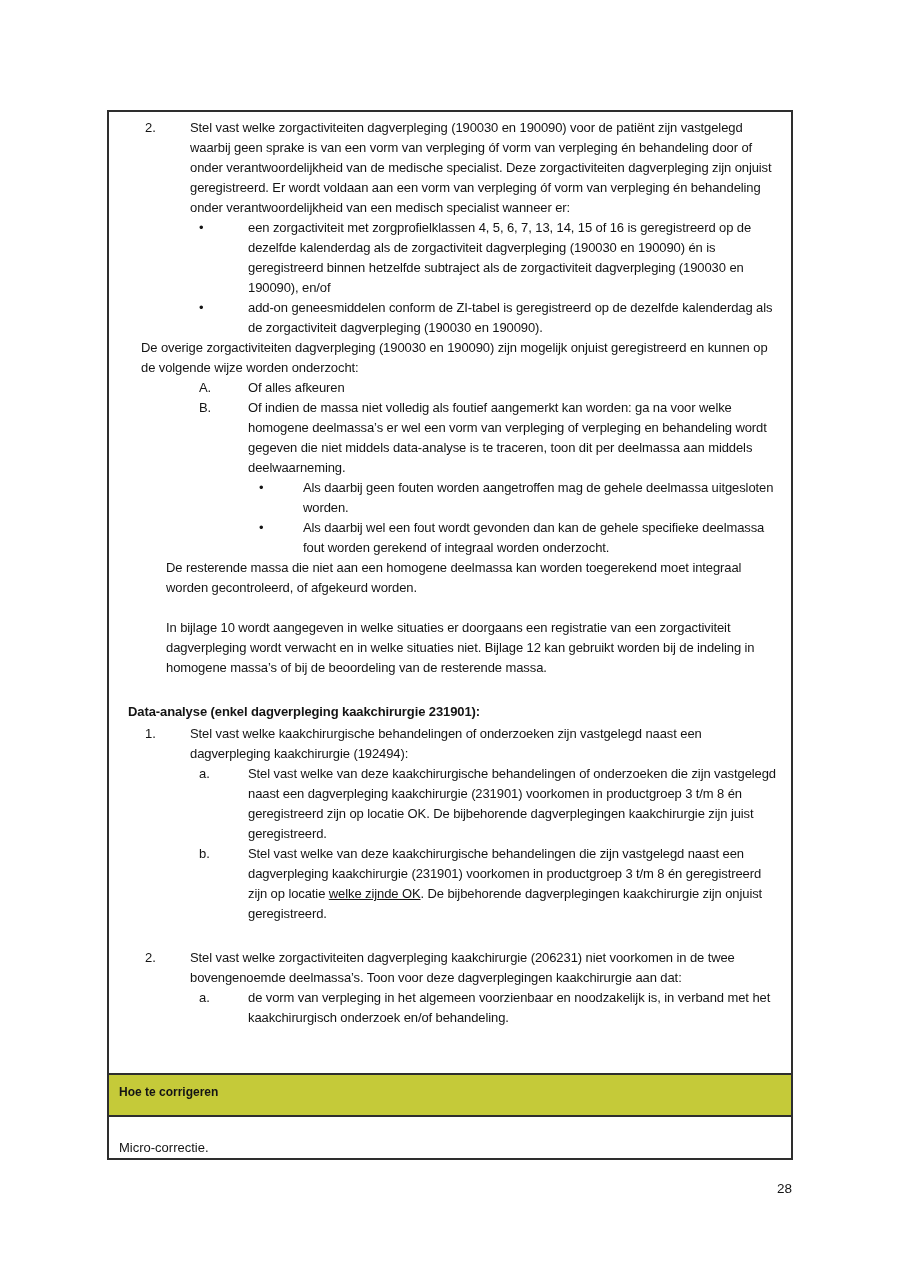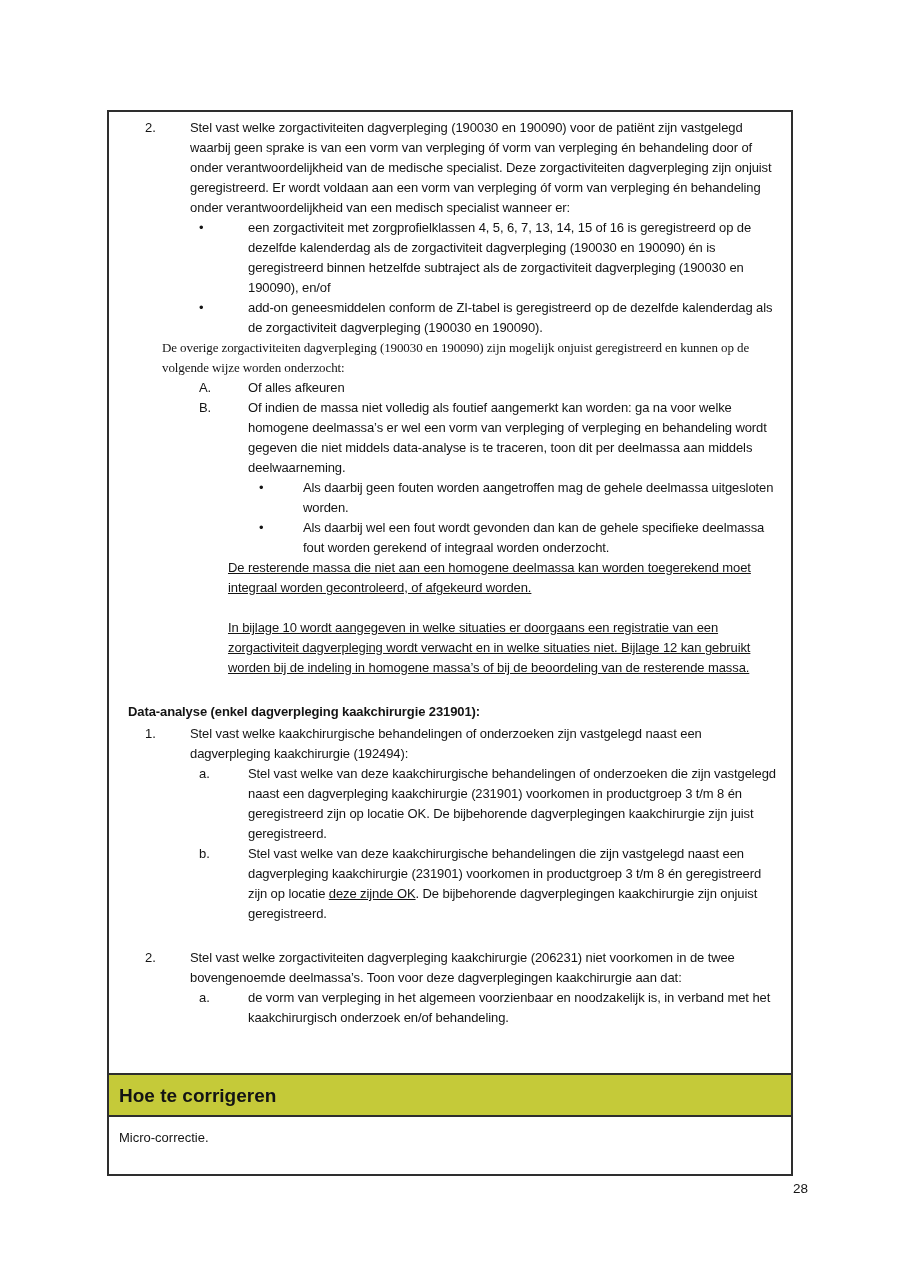--- a/index.html
+++ b/index.html
@@ -21,40 +21,40 @@
   .row { display:flex; align-items:flex-start; }
   .row .marker { flex:0 0 auto; }
   .row .txt { flex:1 1 auto;margin-left:20px; }
 
   .num-l1 { margin-left:26px; }
   .num-l1 .marker { width:25px; }
   .lvl2 { margin-left:80px; }
   .lvl2 .marker { width:29px; }
   .bul3 { margin-left:140px; }
   .bul3 .marker { width:24px; }
-  .para-l1 { margin-left:43px;font-family:Liberation Serif, serif; }
-  .para-l2 { margin-left:109px;text-decoration:underline; }
+  .para-l1 { margin-left:22px; }
+  .para-l2 { margin-left:47px; }
   .heading { font-weight:bold; margin:0 0 2px 9px; }
   .spacer20 { height:20px; }
   .spacer24 { height:24px; }
   .u { text-decoration:underline; }
 
   .band {
     box-sizing:border-box; height:44px;
     background:var(--band-bg,#c5ca39);
     border-top:2px solid var(--border-col,#2e2e2e);
     border-bottom:2px solid var(--border-col,#2e2e2e);
-    padding:10px 10px 0 10px; font-size:19px; font-weight:bold;
+    padding:10px 10px 0 10px; font-size:12px; font-weight:bold;
   }
   .cell-micro {
-    box-sizing:border-box; height:57px; padding:13px 10px 0 10px;
+    box-sizing:border-box; height:41px; padding:23px 10px 0 10px;
     font-size:13px;
   }
   .page-number {
-    position:absolute; top:1181px; right:92px; font-size:13.5px;
+    position:absolute; top:1181px; right:108px; font-size:13.5px;
   }
 </style>
 </head>
 <body>
 
 <div class="page">
   <div class="doc-table">
 
     <div class="cell-main">
 
@@ -110,21 +110,21 @@
         <span class="txt">Stel vast welke kaakchirurgische behandelingen of onderzoeken zijn vastgelegd naast een dagverpleging kaakchirurgie (192494):</span>
       </div>
 
       <div class="row lvl2">
         <span class="marker">a.</span>
         <span class="txt">Stel vast welke van deze kaakchirurgische behandelingen of onderzoeken die zijn vastgelegd naast een dagverpleging kaakchirurgie (231901) voorkomen in productgroep 3 t/m 8 én geregistreerd zijn op locatie OK. De bijbehorende dagverplegingen kaakchirurgie zijn juist geregistreerd.</span>
       </div>
 
       <div class="row lvl2">
         <span class="marker">b.</span>
-        <span class="txt"><span>Stel vast welke van deze kaakchirurgische behandelingen die zijn vastgelegd naast een dagverpleging kaakchirurgie (231901) voorkomen in productgroep 3 t/m 8 én geregistreerd zijn op locatie </span><span class="u">deze zijnde OK</span><span>. De bijbehorende dagverplegingen kaakchirurgie zijn onjuist geregistreerd.</span></span>
+        <span class="txt"><span>Stel vast welke van deze kaakchirurgische behandelingen die zijn vastgelegd naast een dagverpleging kaakchirurgie (231901) voorkomen in productgroep 3 t/m 8 én geregistreerd zijn op locatie </span><span class="u">welke zijnde OK</span><span>. De bijbehorende dagverplegingen kaakchirurgie zijn onjuist geregistreerd.</span></span>
       </div>
 
       <div class="spacer24"></div>
 
       <div class="row num-l1">
         <span class="marker">2.</span>
         <span class="txt">Stel vast welke zorgactiviteiten dagverpleging kaakchirurgie (206231) niet voorkomen in de twee bovengenoemde deelmassa’s. Toon voor deze dagverplegingen kaakchirurgie aan dat:</span>
       </div>
 
       <div class="row lvl2">

